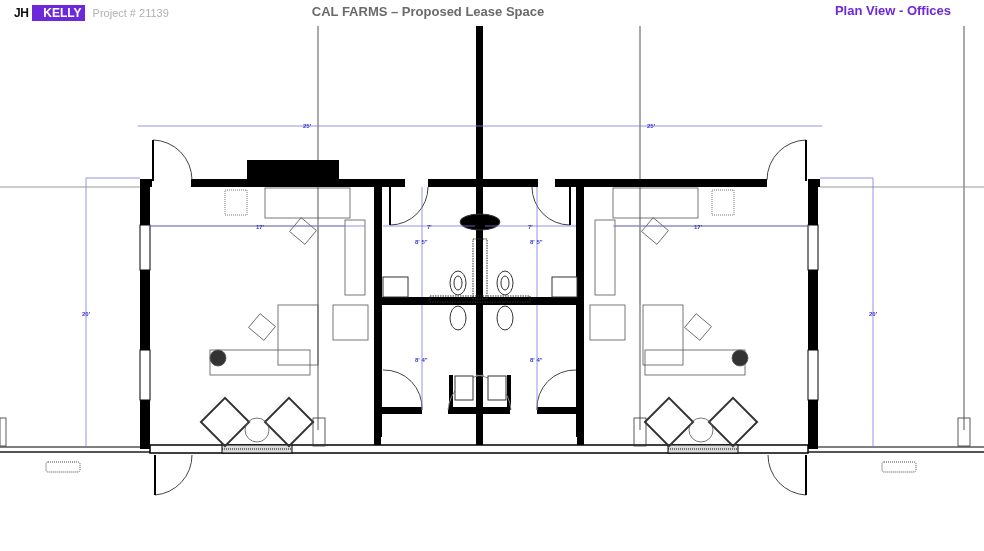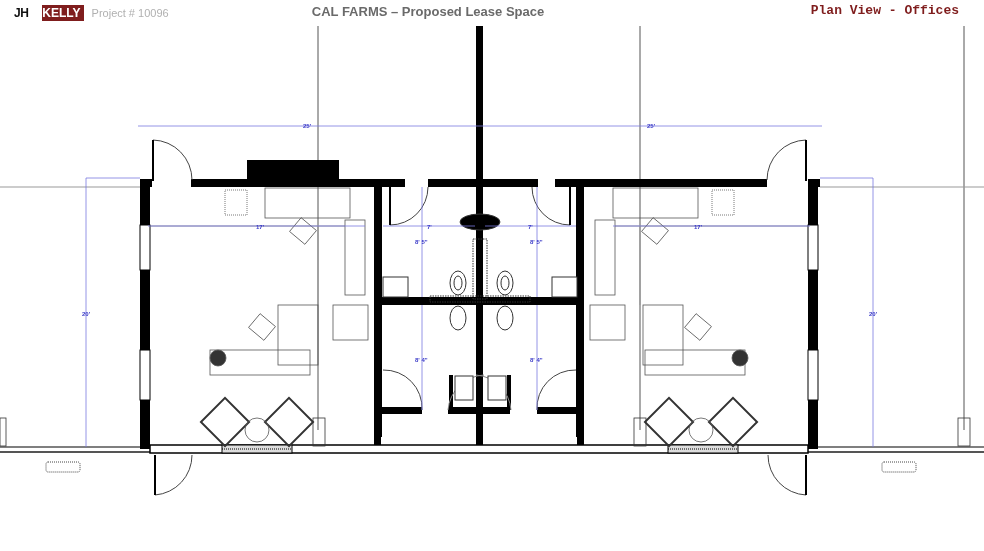--- a/index.html
+++ b/index.html
@@ -1,33 +1,33 @@
 <!DOCTYPE html>
 <html><head>
 <meta charset="utf-8">
 <style>
   html, body { margin:0; padding:0; background:#ffffff; }
   body { width:984px; height:551px; position:relative; overflow:hidden; font-family:"Liberation Sans", sans-serif; }
   .header-logo { position:absolute; left:14px; top:5px; display:flex; align-items:center; height:16px;text-align:center; }
   .logo-jh { font-weight:bold; font-size:12px; color:#111; letter-spacing:-0.5px; font-family:"Liberation Sans", sans-serif; }
-  .logo-kelly { background:#7f1d1d; color:#fff; font-weight:bold; font-size:12px; padding:0 3px 0 0; margin-left:11px; height:16px; line-height:16px; border-left:3px solid #fff; font-family:"Liberation Sans", sans-serif; }
+  .logo-kelly { background:#6d28d9; color:#fff; font-weight:bold; font-size:12px; padding:0 3px 0 11px; margin-left:1px; height:16px; line-height:16px; border-left:3px solid #fff; font-family:"Liberation Sans", sans-serif; }
   .project { color:#b0b0b0; font-size:11px; margin-left:8px; font-family:"Liberation Sans", sans-serif; }
   .title { position:absolute; left:0; width:864px; top:4px; text-align:center; color:#6a6a6a; font-weight:bold; font-size:13px; font-family:"Liberation Sans", sans-serif; }
   .title span { position:relative; left:-4px; }
-  .view-title { position:absolute; right:25px; top:3px; color:#7f1d1d; font-weight:bold; font-size:13px; font-family:Liberation Mono, monospace; }
+  .view-title { position:absolute; right:33px; top:3px; color:#6d28d9; font-weight:bold; font-size:13px; font-family:Liberation Sans, sans-serif; }
   svg.plan { position:absolute; left:0; top:0; }
   .dim { font-family:"Liberation Sans", sans-serif; font-size:6px; fill:#3a3ac8; font-weight:bold; }
 </style>
 </head>
 <body>
 
 <div class="header-logo">
   <span class="logo-jh">JH</span>
   <span class="logo-kelly">KELLY</span>
-  <span class="project">Project # 10096</span>
+  <span class="project">Project # 21139</span>
 </div>
 <div class="title"><span>CAL FARMS – Proposed Lease Space</span></div>
 <div class="view-title">Plan View - Offices</div>
 
 <svg class="plan" width="984" height="551" viewBox="0 0 984 551" xmlns="http://www.w3.org/2000/svg">
 
   <g stroke="#555" stroke-width="1" fill="none">
     <line x1="318" y1="26" x2="318" y2="430"></line>
     <line x1="640" y1="26" x2="640" y2="430"></line>
     <line x1="964" y1="26" x2="964" y2="430"></line>

